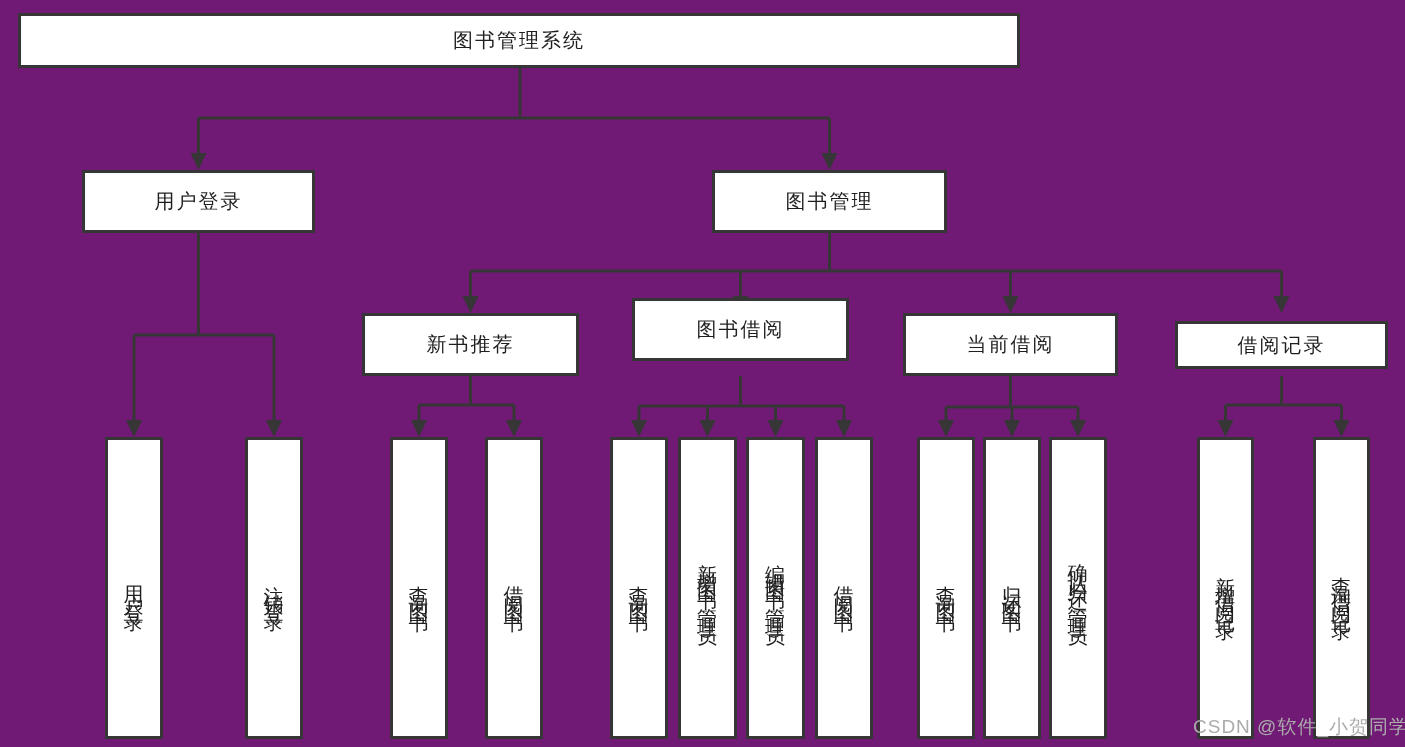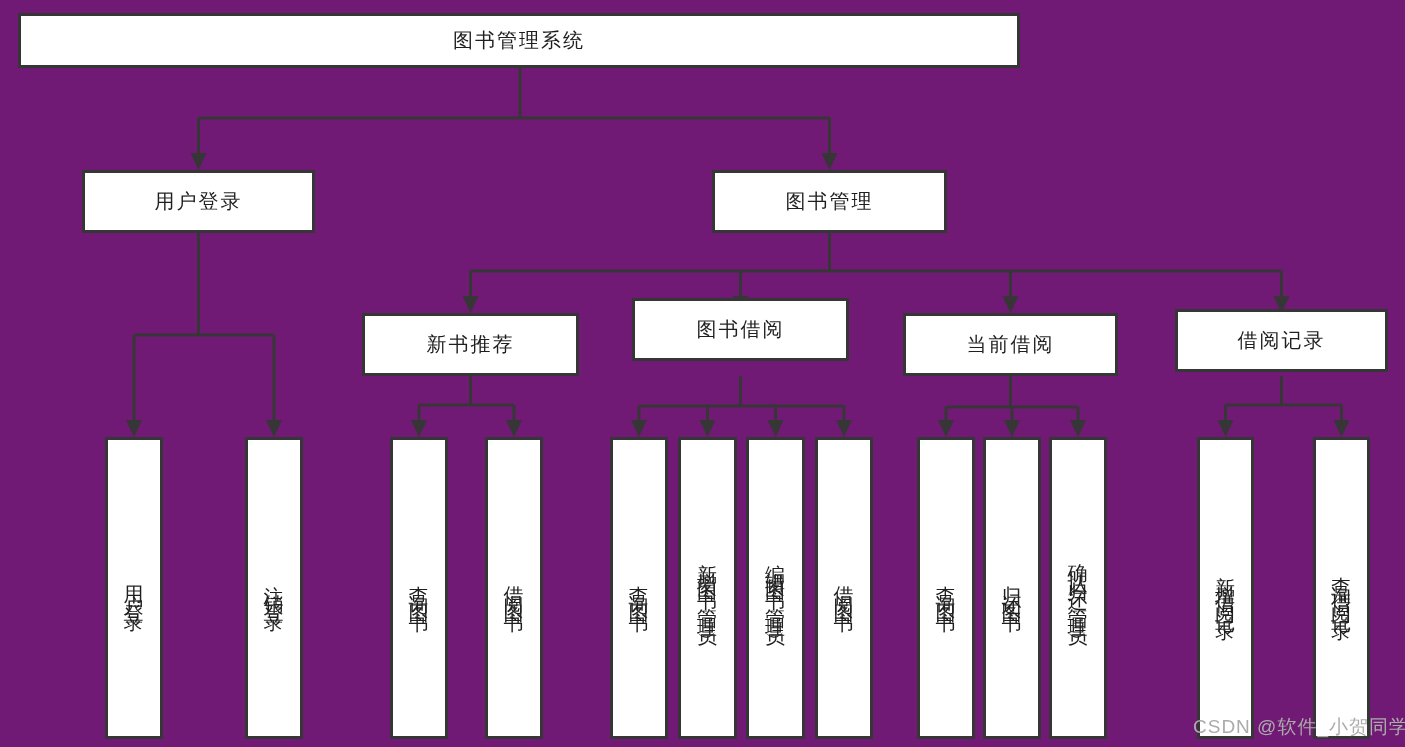--- a/index.html
+++ b/index.html
@@ -101,21 +101,21 @@
 
   <div class="node" style="left:362px; top:313px; width:217px; height:63px;text-align:right;">
     <span>新书推荐</span>
   </div>
   <div class="node" style="left:632px; top:298px; width:217px; height:63px;">
     <span>图书借阅</span>
   </div>
   <div class="node" style="left:903px; top:313px; width:215px; height:63px;">
     <span>当前借阅</span>
   </div>
-  <div class="node" style="left:1175px; top:309px; width:213px; height:63px;">
+  <div class="node" style="left:1175px; top:321px; width:213px; height:48px;">
     <span>借阅记录</span>
   </div>
 
   <div class="node leaf" style="left:105px; top:437px; width:58px; height:302px;">
     <span class="vtext">用户登录</span>
   </div>
   <div class="node leaf" style="left:245px; top:437px; width:58px; height:302px;">
     <span class="vtext">注销登录</span>
   </div>
 

